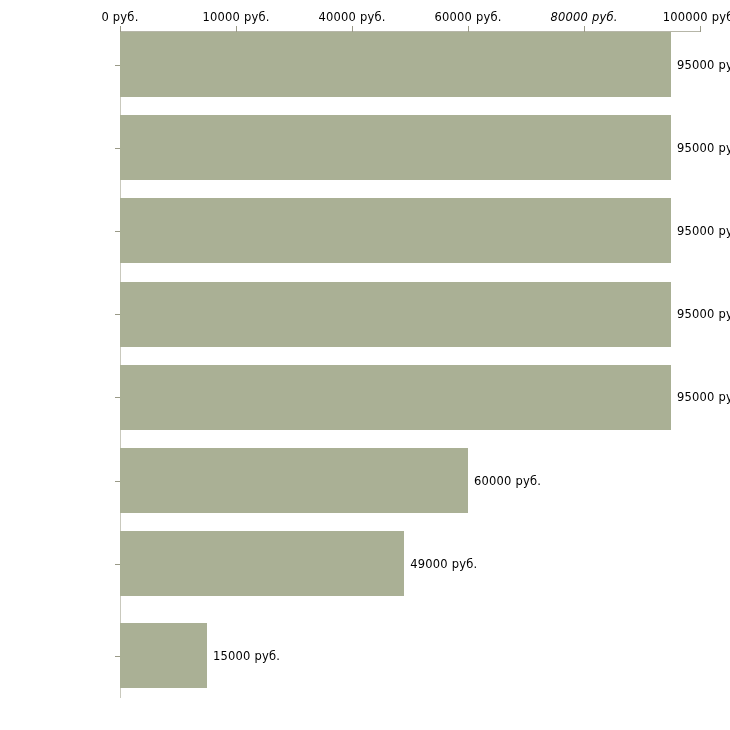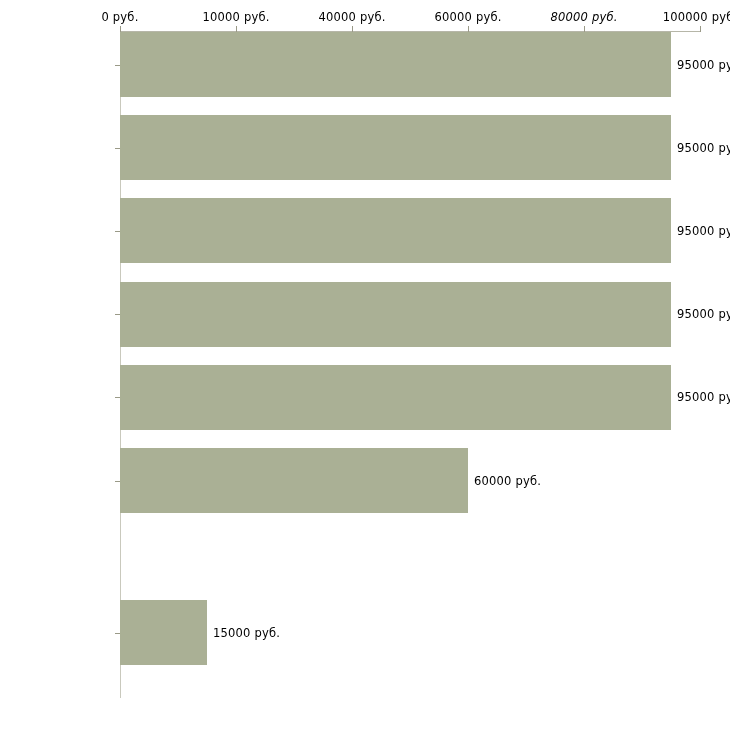--- a/index.html
+++ b/index.html
@@ -140,20 +140,25 @@
       <div class="bar-row" style="top: 332.8px; height: 83.2px;">
         <div class="bar-rect" style="width: 551px; height: 65px; top: 0px;"></div>
         <div class="bar-value-label" style="left: 677px; top: 25.5px;">95000 руб.</div>
         <div class="cat-tick" style="top: 32.5px;"></div>
       </div>
       <div class="bar-row" style="top: 416px; height: 83.2px;">
         <div class="bar-rect" style="width: 348px; height: 65px; top: 0px;"></div>
         <div class="bar-value-label" style="left: 474px; top: 25.5px;">60000 руб.</div>
         <div class="cat-tick" style="top: 32.5px;"></div>
       </div>
-      <div class="bar-row" style="top: 568px; height: 83.2px;">
+      <div class="bar-row" style="top: 499.2px; height: 83.2px;">
+        <div class="bar-rect" style="width: 284.2px; height: 65px; top: 0px;"></div>
+        <div class="bar-value-label" style="left: 410.2px; top: 25.5px;">49000 руб.</div>
+        <div class="cat-tick" style="top: 32.5px;"></div>
+      </div>
+      <div class="bar-row" style="top: 591px; height: 83.2px;">
         <div class="bar-rect" style="width: 87px; height: 65px; top: 0px;"></div>
         <div class="bar-value-label" style="left: 213px; top: 25.5px;">15000 руб.</div>
         <div class="cat-tick" style="top: 32.5px;"></div>
       </div>
     </div>
 
 </div>
 
 </body></html>

